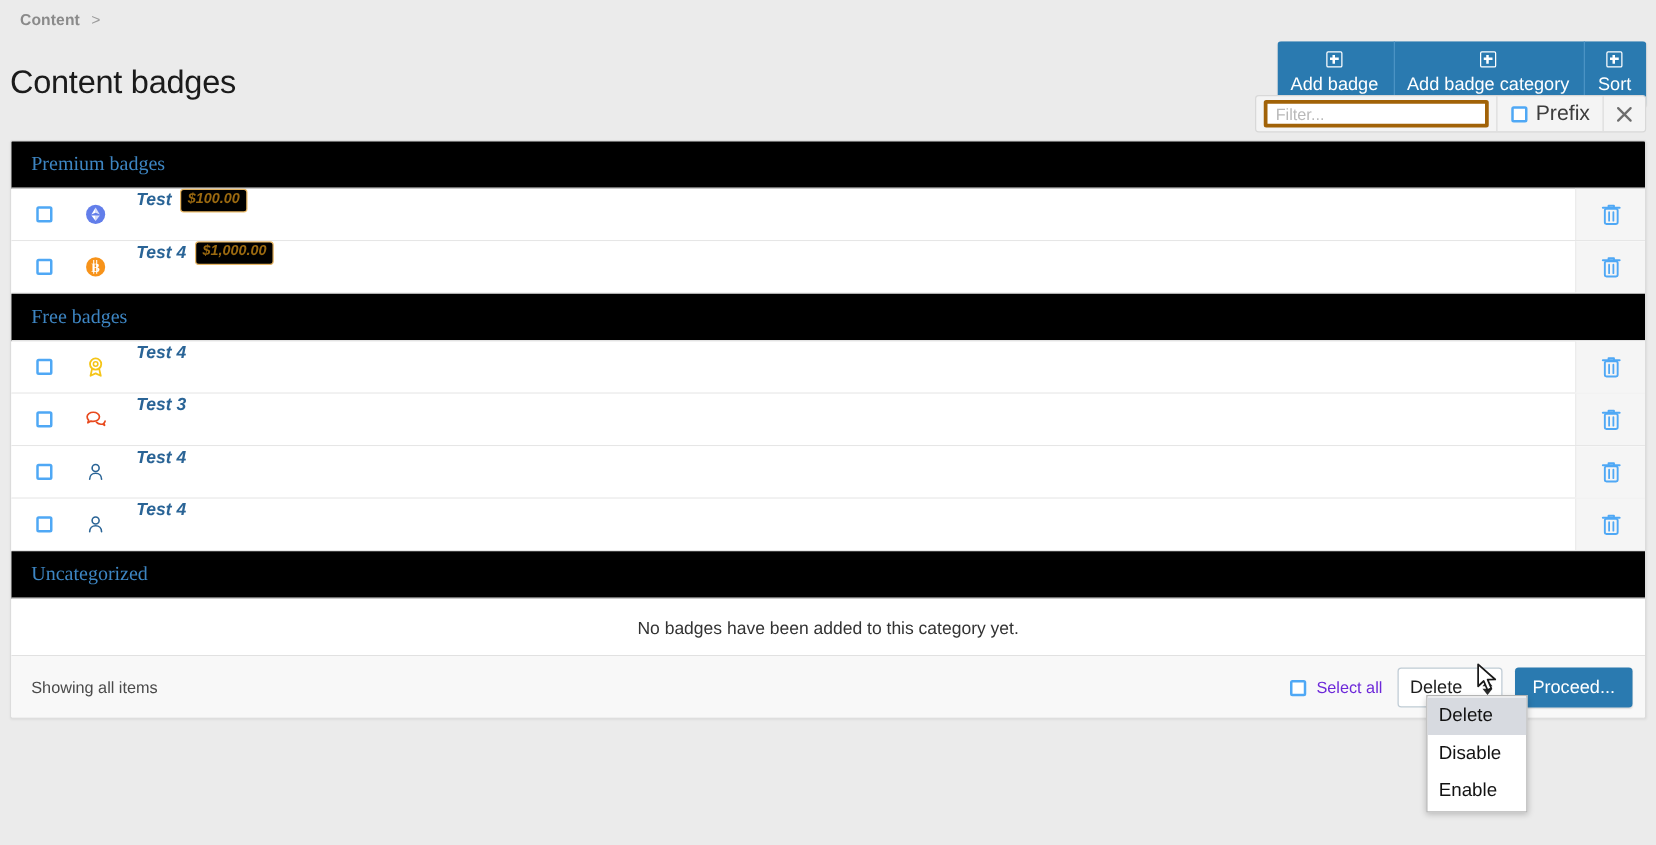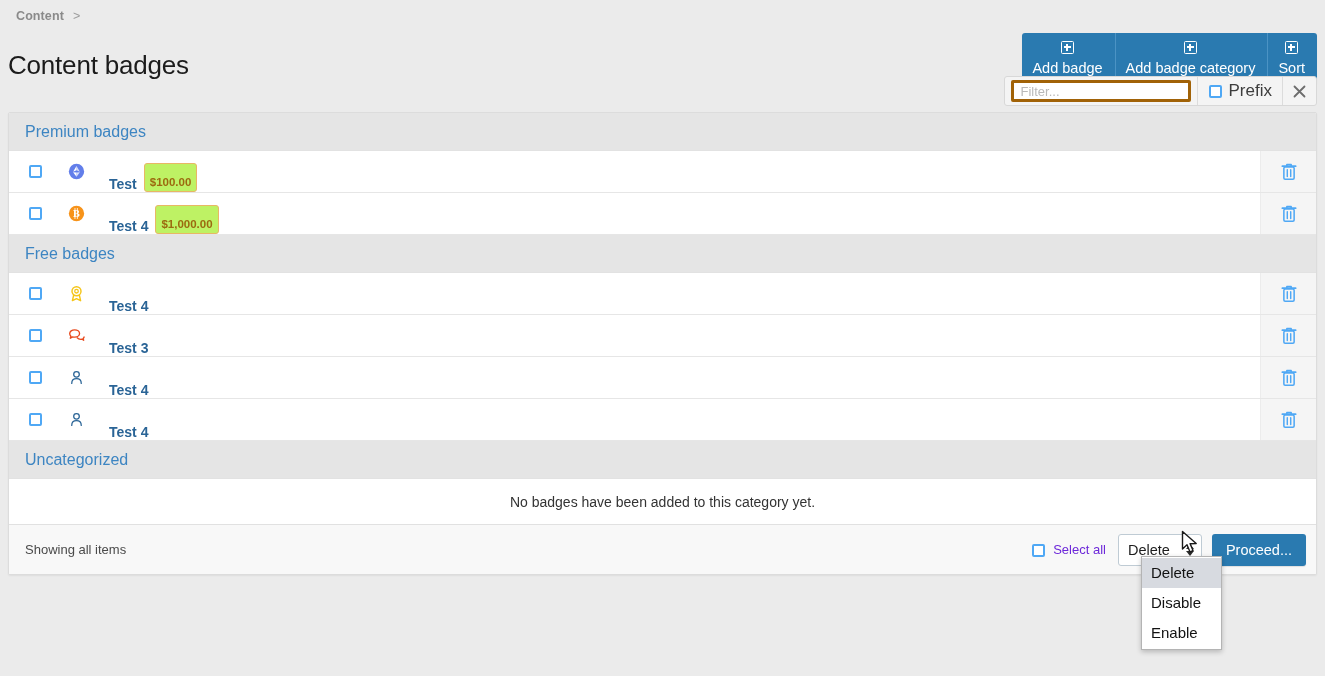--- a/index.html
+++ b/index.html
@@ -99,52 +99,53 @@
     position: absolute; left: 8px; top: 112px;
     width: 1309px;
     background: #fff;
     border: 1px solid #dcdcdc;
     border-radius: 2px;
     box-shadow: 0 1px 2px rgba(0,0,0,.06);
     overflow: hidden;
   }
 
   .cat-header {
-    background: #e5e5e5;
+    background: #000000;
     border-bottom: 1px solid #e2e2e2;
     color: #3d85c2;
     font-size: 16px;
     padding: 10px 0 10px 16px;
     height: 38px;
+    font-family: Liberation Serif, serif;
   }
 
   .row {
     display: flex; align-items: stretch;
     border-bottom: 1px solid #e6e6e6;
     height: 42px;
     background: #fff;
   }
   .row .c-check {
     width: 52px; display: flex; align-items: center; justify-content: center;
     flex: none;
   }
   .row .c-icon {
     width: 30px; display: flex; align-items: center; justify-content: center;
     flex: none;
   }
   .row .c-name {
-    flex: 1 1 auto; display: flex; align-items: flex-end; gap: 7px;
+    flex: 1 1 auto; display: flex; align-items: flex-start; gap: 7px;
     padding-left: 18px;
-    font-size: 14px; font-weight: bold; color: #2a6496;
+    font-size: 14px; font-weight: bold; color: #2a6496; font-style: italic;
   }
   .row .c-name .nm { cursor: pointer; }
   .price {
     font-size: 11.5px; font-weight: bold; color: #9c6a10;
-    background: #bef264; border: 1px solid #e8b765;
-    border-radius: 3px; padding: 13px 5px 3px; line-height: 1;
+    background: #000000; border: 1px solid #e8b765;
+    border-radius: 3px; padding: 2px 5px 3px; line-height: 1;
   }
   .row .c-del {
     width: 56px; flex: none;
     border-left: 1px solid #ececec;
     background: #f5f5f5;
     display: flex; align-items: center; justify-content: center;
     cursor: pointer;
   }
 
   .empty-row {

